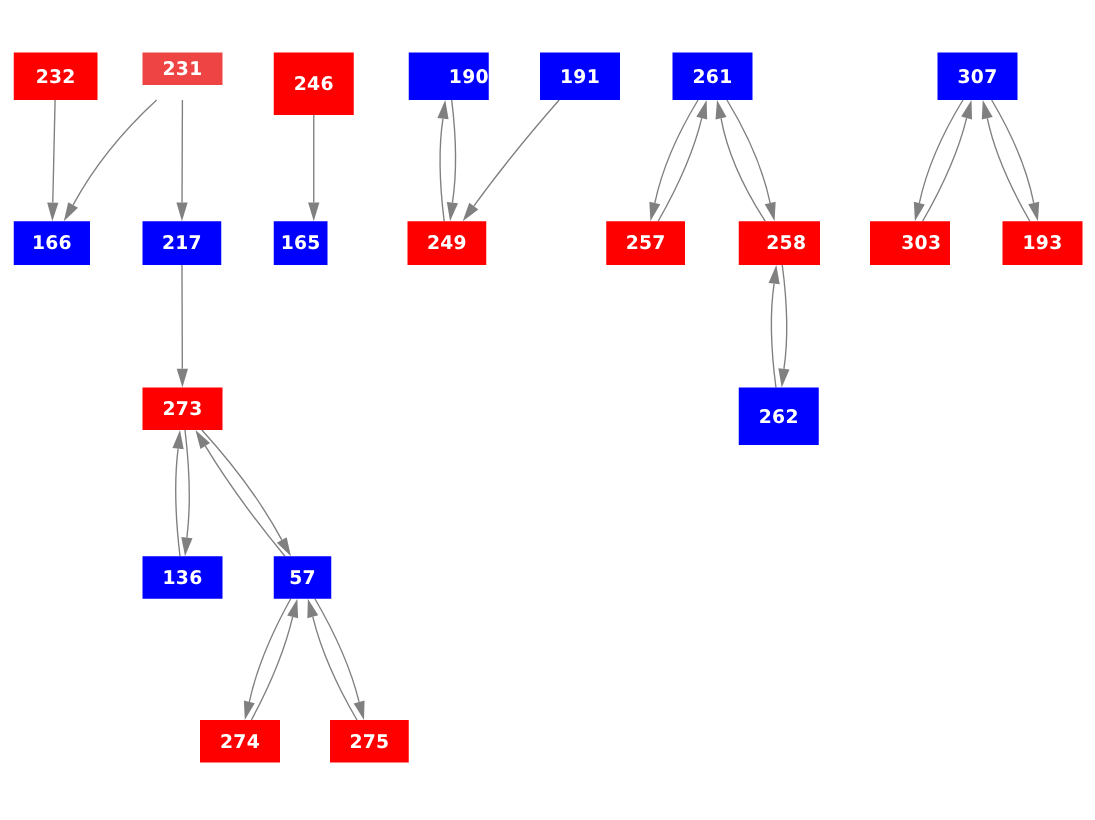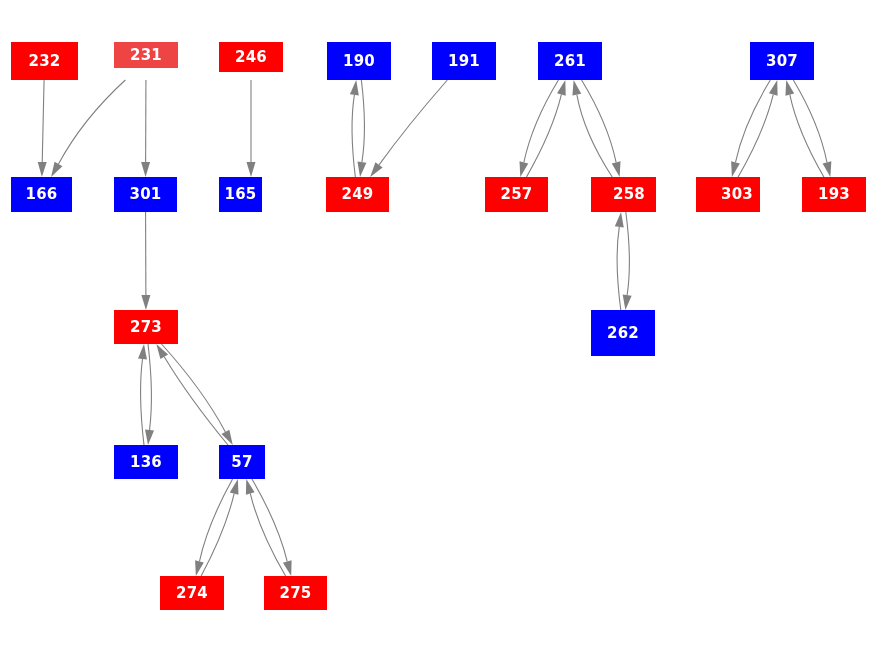--- a/index.html
+++ b/index.html
@@ -162,40 +162,40 @@
         <polygon class="arrow-head" points="246.29,479.00 254.58,492.29 245.89,494.66"></polygon>
       </g>
     </svg>
   <div id="node-layer">
       <div class="node" style="left: 11px; top: 42px; width: 67px; height: 38px; background: rgb(255, 0, 0);">
         <span class="node-label">232</span>
       </div>
       <div class="node" style="left: 114px; top: 42px; width: 64px; height: 26px; background: #ef4444;">
         <span class="node-label">231</span>
       </div>
-      <div class="node" style="left: 219px; top: 42px; width: 64px; height: 30px; background: rgb(255, 0, 0);">
+      <div class="node" style="left: 219px; top: 42px; width: 64px; height: 50px; background: rgb(255, 0, 0);">
         <span class="node-label">246</span>
       </div>
-      <div class="node" style="left: 327px; top: 42px; width: 64px; height: 38px; background: rgb(0, 0, 255);">
+      <div class="node" style="left: 327px; top: 42px; width: 64px; height: 38px; background: rgb(0, 0, 255); justify-content: flex-end;">
         <span class="node-label">190</span>
       </div>
       <div class="node" style="left: 432px; top: 42px; width: 64px; height: 38px; background: rgb(0, 0, 255);">
         <span class="node-label">191</span>
       </div>
       <div class="node" style="left: 538px; top: 42px; width: 64px; height: 38px; background: rgb(0, 0, 255); text-align: center;">
         <span class="node-label">261</span>
       </div>
       <div class="node" style="left: 750px; top: 42px; width: 64px; height: 38px; background: rgb(0, 0, 255);">
         <span class="node-label">307</span>
       </div>
       <div class="node" style="left: 11px; top: 177px; width: 61px; height: 35px; background: rgb(0, 0, 255);">
         <span class="node-label">166</span>
       </div>
       <div class="node" style="left: 114px; top: 177px; width: 63px; height: 35px; background: rgb(0, 0, 255);">
-        <span class="node-label">301</span>
+        <span class="node-label">217</span>
       </div>
       <div class="node" style="left: 219px; top: 177px; width: 43px; height: 35px; background: rgb(0, 0, 255);">
         <span class="node-label">165</span>
       </div>
       <div class="node" style="left: 326px; top: 177px; width: 63px; height: 35px; background: rgb(255, 0, 0);">
         <span class="node-label">249</span>
       </div>
       <div class="node" style="left: 485px; top: 177px; width: 63px; height: 35px; background: rgb(255, 0, 0);">
         <span class="node-label">257</span>
       </div>

